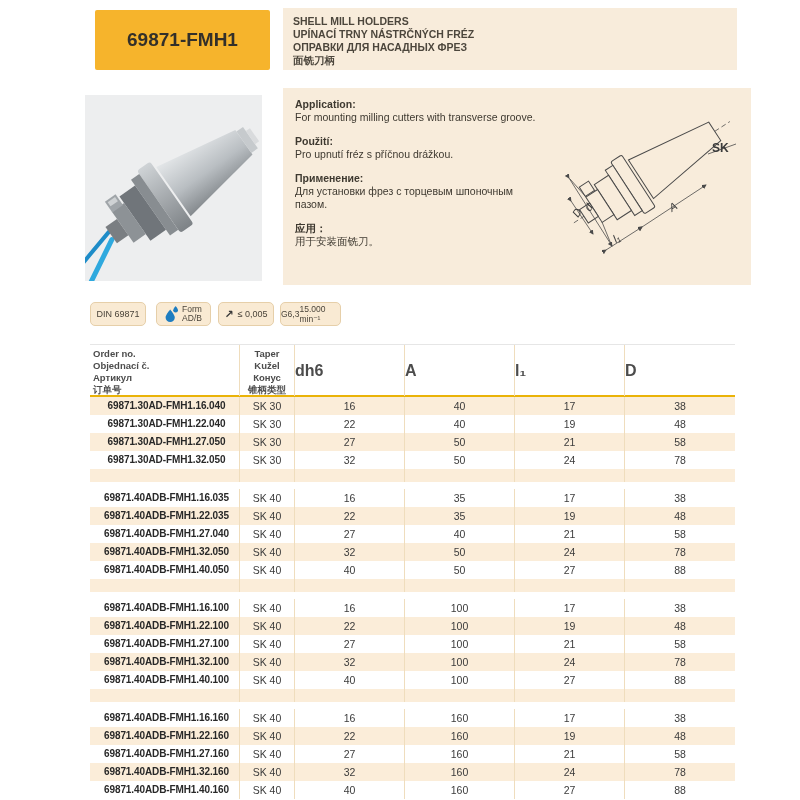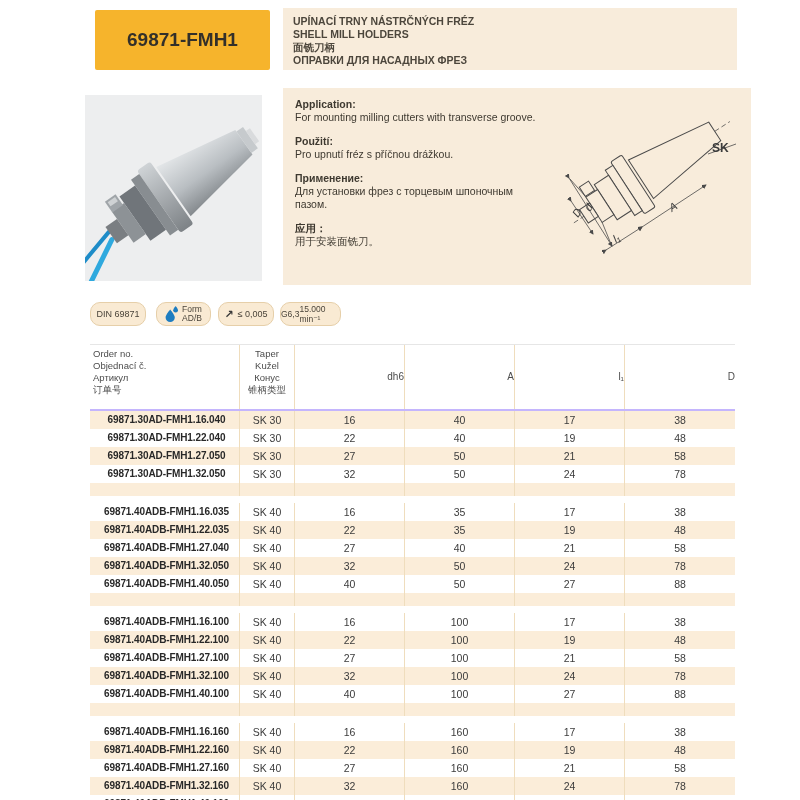--- a/index.html
+++ b/index.html
@@ -18,60 +18,60 @@
   .photo-panel{position:absolute;left:85px;top:95px;width:177px;height:186px;background:#EDEEEF;overflow:hidden;}
   .app-panel{position:absolute;left:283px;top:88px;width:468px;height:197px;background:#F8ECDB;text-decoration:underline;}
   .app-text{position:absolute;left:12px;top:10px;width:252px;}
   .app-section{margin-bottom:11px;}
   .app-label{font-size:10.5px;font-weight:bold;color:#3e3930;line-height:13px;}
   .app-body{font-size:10.5px;color:#3e3930;line-height:13px;}
   .drawing{position:absolute;right:2px;top:2px;}
 
   
   .badges{position:absolute;left:90px;top:302px;height:24px;width:300px;}
-  .badge{position:absolute;top:0;height:24px;background:#F9EAD3;border:1px solid #E6CFA9;border-radius:10px;
+  .badge{position:absolute;top:0;height:24px;background:#F9EAD3;border:1px solid #E6CFA9;border-radius:5px;
          box-sizing:border-box;display:flex;align-items:center;justify-content:center;
          font-size:9px;color:#4a443a;}
   .badge-din{left:0;width:56px;}
   .badge-form{left:66px;width:55px;gap:3px;}
   .badge-form .b-lines{font-size:8.5px;line-height:9px;text-align:left;}
   .badge-runout{left:128px;width:56px;gap:4px;}
   .arrow-glyph{font-size:11px;font-weight:bold;color:#3a3a3a;line-height:11px;}
   .badge-balance{left:190px;width:61px;flex-direction:row;font-size:8.5px;line-height:9.5px;padding-top:1px;}
 
   
   .table{position:absolute;left:90px;top:344px;width:645px;}
   .thead,.data-row,.spacer-row{display:grid;grid-template-columns:150px 55px 110px 110px 110px 110px;}
-  .thead{height:67px;border-top:1px solid #e6e6e6;border-bottom:2px solid #c4b5fd;box-sizing:border-box;}
+  .thead{height:53px;border-top:1px solid #e6e6e6;border-bottom:2px solid #eab308;box-sizing:border-box;font-weight:bold;}
   .hcell{box-sizing:border-box;font-size:9.5px;color:#4c4c4c;line-height:12px;padding-top:3px;}
   .hcell.left{text-align:left;padding-left:3px;}
   .hcell.center{text-align:center;}
-  .hcell.mid{display:flex;align-items:center;justify-content:flex-end;font-size:10px;padding-top:0;}
+  .hcell.mid{display:flex;align-items:center;justify-content:flex-start;font-size:16px;padding-top:0;}
   .vline{border-right:1px solid #EFDDBD;}
   .data-row{height:18px;}
   .stripe{background:#FBEDD9;}
   .spacer-row{height:13px;margin-bottom:7px;background:#FBEDD9;}
   .cell{box-sizing:border-box;font-size:10.5px;color:#3b3b3b;line-height:18px;text-align:center;
         overflow:hidden;white-space:nowrap;}
   .cell.order{text-align:center;padding-left:4px;font-weight:bold;color:#282828;font-size:10px;letter-spacing:-0.1px;}
 </style>
 </head>
 <body>
 
 <div id="page">
 
   <div class="model-box">
     <span>69871-FMH1</span>
   </div>
 
   <div class="title-block">
+    <div class="title-line">SHELL MILL HOLDERS</div>
     <div class="title-line">UPÍNACÍ TRNY NÁSTRČNÝCH FRÉZ</div>
-    <div class="title-line">SHELL MILL HOLDERS</div>
+    <div class="title-line">ОПРАВКИ ДЛЯ НАСАДНЫХ ФРЕЗ</div>
     <div class="title-line">面铣刀柄</div>
-    <div class="title-line">ОПРАВКИ ДЛЯ НАСАДНЫХ ФРЕЗ</div>
   </div>
 
   <div class="photo-panel">
     <svg width="177" height="186" viewBox="0 0 177 186">
       <defs>
         <linearGradient id="coneG" x1="0" y1="0" x2="0" y2="1">
           <stop offset="0" stop-color="#e3e6e8"></stop>
             <stop offset="0.55" stop-color="#b9bec2"></stop>
             <stop offset="1" stop-color="#84898d"></stop>
         </linearGradient>

